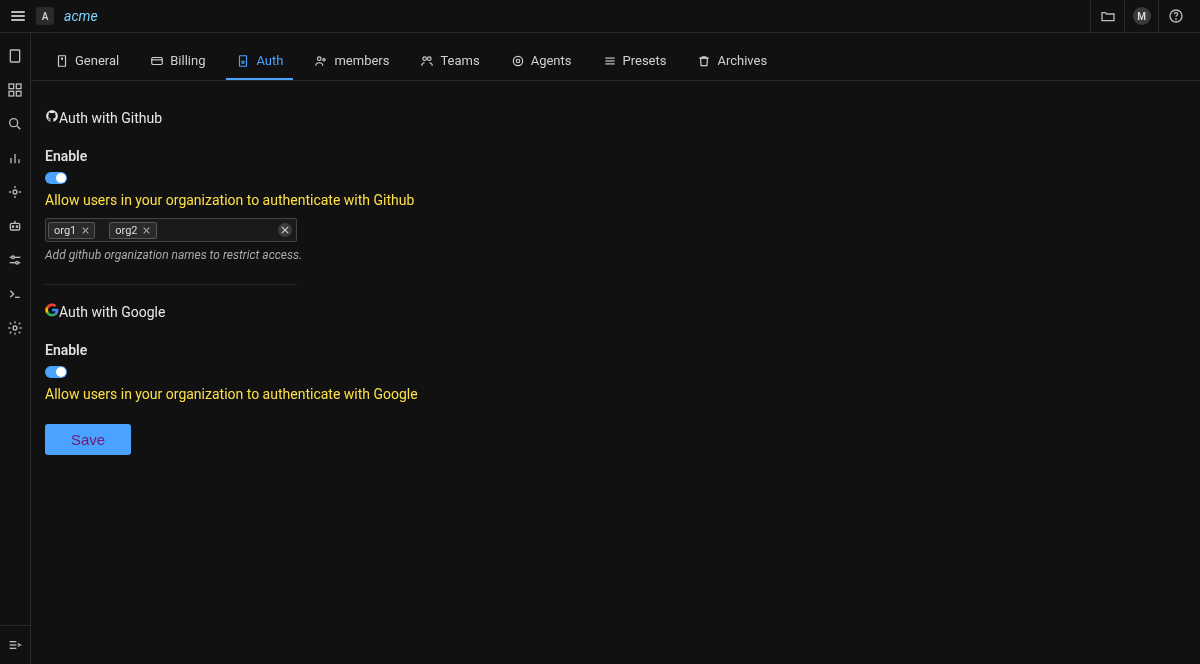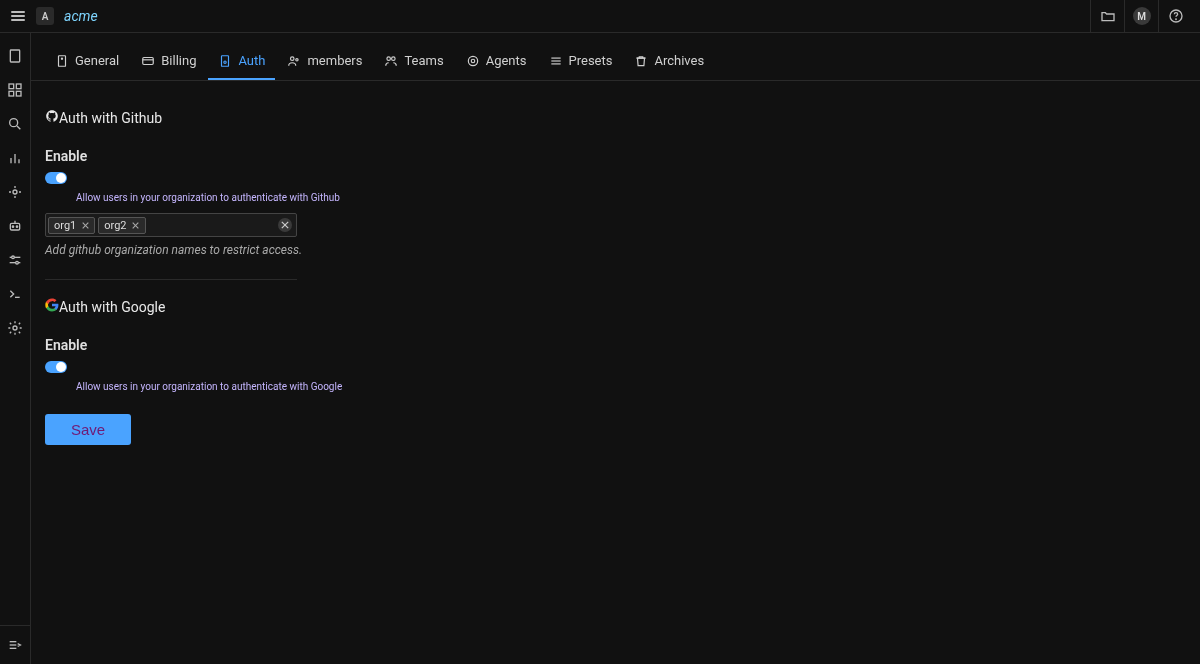--- a/index.html
+++ b/index.html
@@ -96,21 +96,21 @@
     
     .main {
       flex: 1;
       display: flex;
       flex-direction: column;
       overflow: hidden;
     }
     
     .tabs {
       display: flex;
-      gap: 2px;
+      gap: 11px;
       padding: 14px 14px 0 14px;
       border-bottom: 1px solid #2a2a2a;
     }
     .tab {
       display: flex;
       align-items: center;
       gap: 6px;
       padding: 6px 10px 10px 10px;
       color: #d0d0d0;
       font-size: 13px;
@@ -159,36 +159,35 @@
     }
     .toggle::after {
       content: "";
       position: absolute;
       right: 1px; top: 1px;
       width: 10px; height: 10px;
       background: #fff;
       border-radius: 50%;
     }
     .field-help {
-      font-size: 10px;
-      color: #c4b5fd;
+      font-size: 14px;
+      color: #fde047;
       margin-top: 8px;
-      margin-left: 31px;
     }
     .tag-input {
       margin-top: 10px;
       width: 252px;
       min-height: 24px;
       border: 1px solid #444;
       background: #1a1a1a;
       border-radius: 2px;
       padding: 2px 26px 2px 2px;
       display: flex;
       flex-wrap: wrap;
-      gap: 3px;
+      gap: 14px;
       position: relative;
       align-items: center;
     }
     .tag-input.focused {
       border-color: #4aa3ff;
       box-shadow: 0 0 0 1px #4aa3ff;
     }
     .tag {
       display: flex;
       align-items: center;

